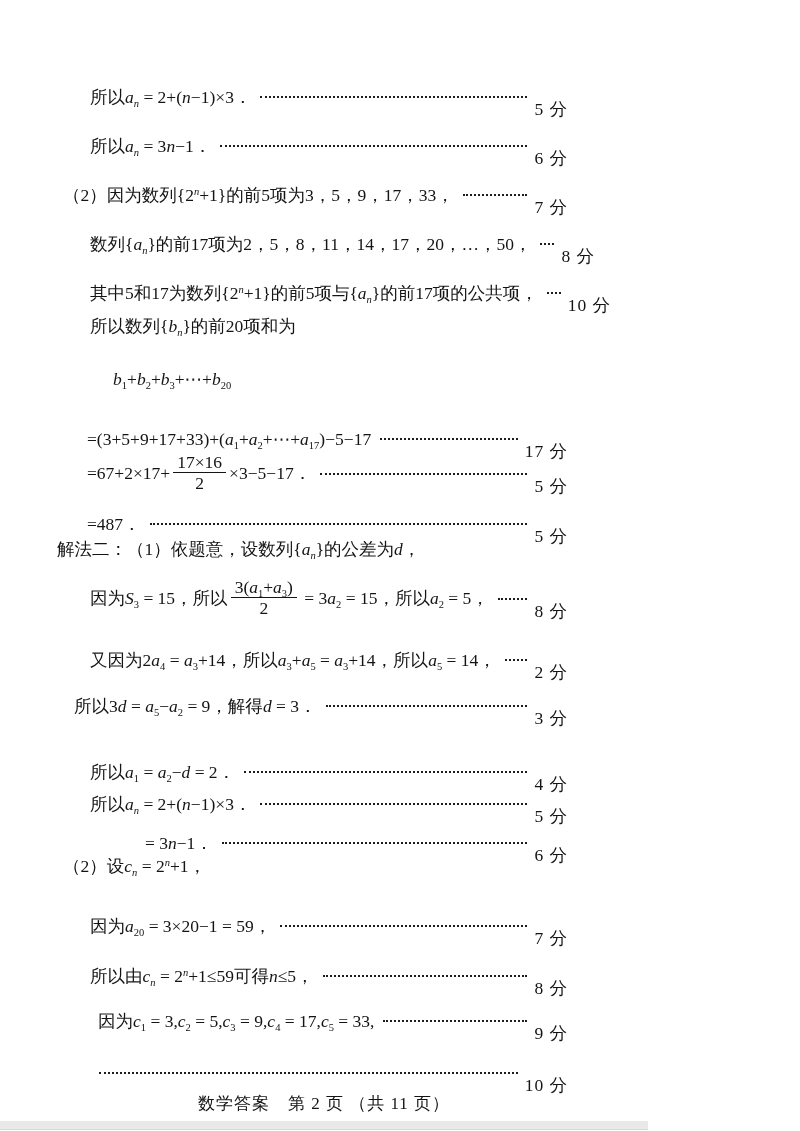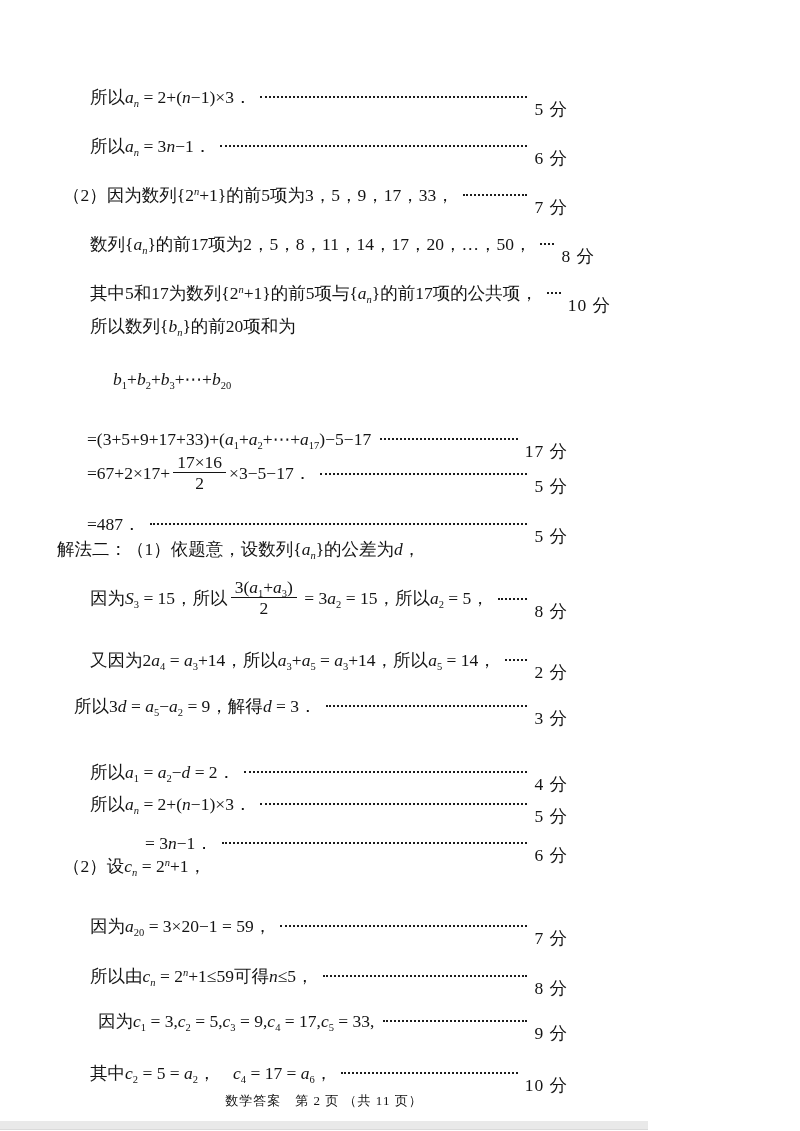--- a/index.html
+++ b/index.html
@@ -44,21 +44,21 @@
     transform: translateY(-2px);
   }
   frac fn { display: block; border-bottom: 1.6px solid #141414; padding: 0 4px 1px 4px; }
   frac fd { display: block; padding-top: 1px; }
   .footer {
     position: absolute;
     top: 1092px;
     left: 0;
     width: 100%;
     text-align: center;
-    font-size: 13px;
+    font-size: 17px;
     letter-spacing: 1px;
   }
   .bottom-edge {
     position: absolute;
     top: 1121px;
     left: 0;
     width: 100%;
     height: 8px;
     background: #e9e9e9;
     border-bottom: 1px solid #dadada;
@@ -181,21 +181,20 @@
     <span class="score">8 分</span>
   </div>
 
   <div class="line" style="top:999px;left:98px">
     <span class="content">因为<i>c</i><sub>1</sub> = 3,<i>c</i><sub>2</sub> = 5,<i>c</i><sub>3</sub> = 9,<i>c</i><sub>4</sub> = 17,<i>c</i><sub>5</sub> = 33,</span>
     <span class="leader"></span>
     <span class="score">9 分</span>
   </div>
 
   <div class="line" style="top:1051px;left:90px">
-    <span class="content">其中<i>c</i><sub>2</sub> = 5 = <i>a</i><sub>2</sub>，　<i>c</i><sub>4</sub> = 17 = <i>a</i><sub>6</sub>，</span>
     <span class="leader"></span>
     <span class="score">10 分</span>
   </div>
 
   <div class="footer">数学答案　第 2 页 （共 11 页）</div>
 
   <div class="bottom-edge"></div>
 
 </div>
 

